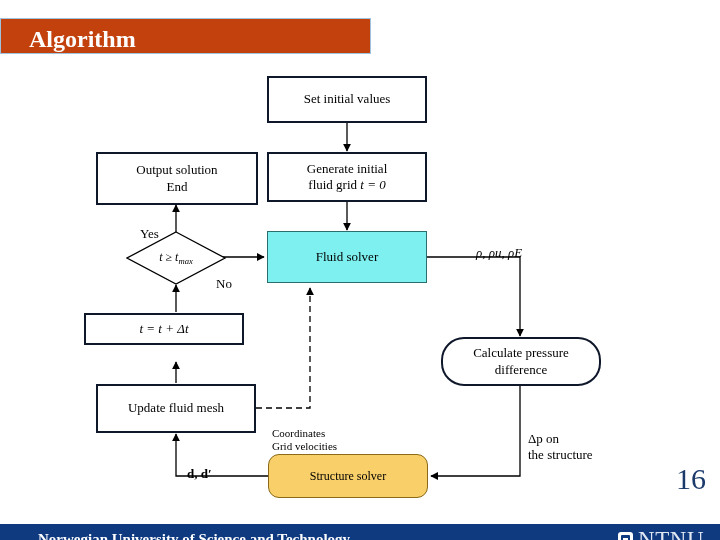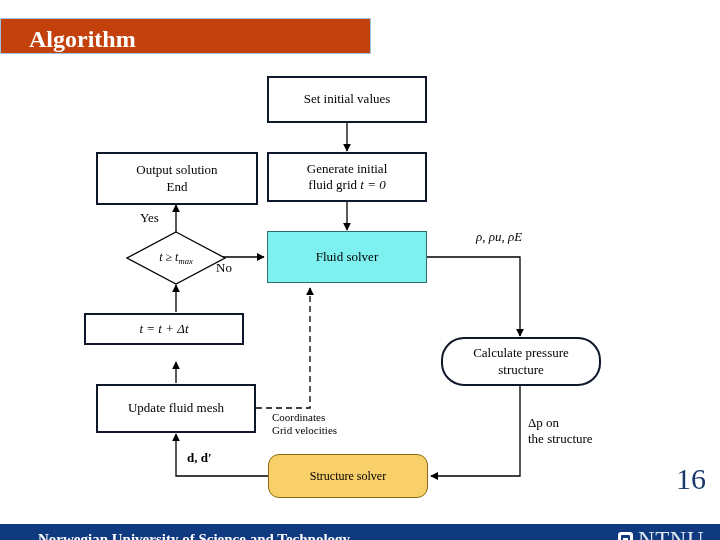--- a/index.html
+++ b/index.html
@@ -105,20 +105,21 @@
 
   
   .edge-label {
     position: absolute;
     font-family: "Liberation Serif", serif;
     font-size: 13px;
     color: #000000;
     white-space: nowrap;
     z-index: 6;
     line-height: 1.2;
+    margin-top: 16px;
   }
   .edge-label.small {
     font-size: 11px;
   }
   .edge-label.italic {
     font-style: italic;
   }
 
   
   #page-number {
@@ -271,21 +272,21 @@
     <span class="lines" style="font-style:italic;">t = t + Δt</span>
   </div>
 
   <div class="node" style="left:96px; top:384px; width:160px; height:49px;">
     <span class="lines">Update fluid mesh</span>
   </div>
 
   <div class="node" style="left:441px; top:337px; width:160px; height:49px;border-radius:23px;">
     <span class="lines">
       <span>Calculate pressure</span><br>
-      <span>structure</span>
+      <span>difference</span>
     </span>
   </div>
 
   <div class="node structure" style="left:268px; top:454px; width:160px; height:44px;border-radius:11px;">
     <span class="lines" style="font-size:12px;">Structure solver</span>
   </div>
 
   <div class="edge-label" style="left:140px; top:210px;">Yes</div>
 
   <div class="edge-label" style="left:216px; top:260px;">No</div>

